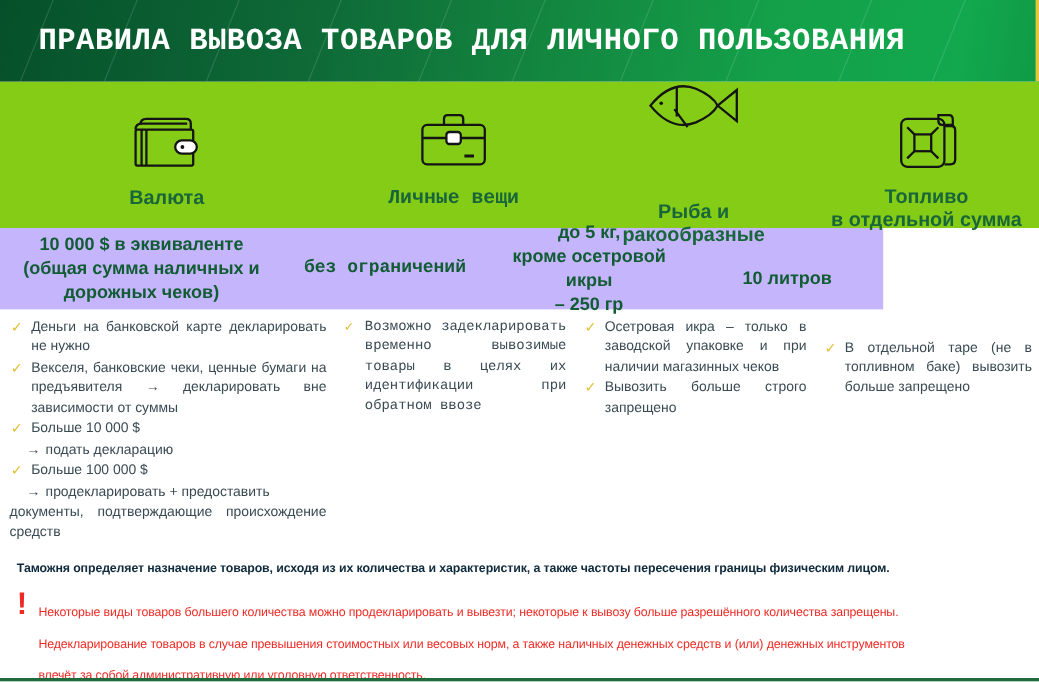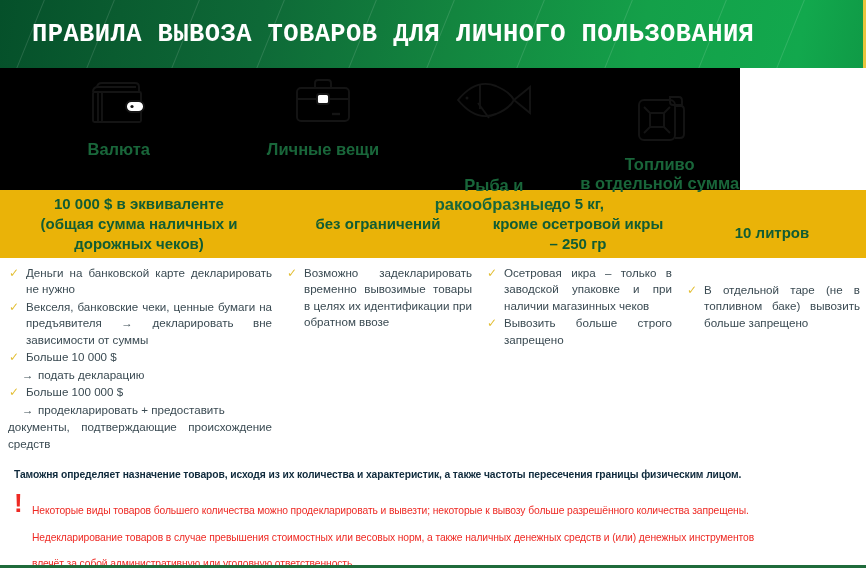--- a/index.html
+++ b/index.html
@@ -63,29 +63,30 @@
     font-weight: bold;
     letter-spacing: 0.4px;
     white-space: nowrap;
     font-family: Liberation Mono, monospace;
     transform-origin: left center;
   }
 
   
   .icons-row {
     display: flex;
-    width: 740px;
+    width: 866px;
     height: 122px;
-    background: #000000;
+    background: #84cc16;
+    align-items: center;
   }
   .col {
     box-sizing: border-box;
   }
   .c1 { width: 278px; }
-  .c2 { width: 200px; }
+  .c2 { width: 200px; font-family: Liberation Mono, monospace; }
   .c3 { width: 200px; gap: 44px; }
   .c4 { width: 188px; margin-top: 17px; }
 
   .icon-cell {
     display: flex;
     flex-direction: column;
     align-items: center;
     justify-content: flex-start;
     padding-top: 8px;
   }
@@ -100,23 +101,23 @@
     color: #19663a;
     font-weight: bold;
     font-size: 16.5px;
     text-align: center;
     line-height: 1.15;
   }
 
   
   .values-band {
     display: flex;
-    width: 866px;
+    width: 736px;
     height: 68px;
-    background: #eab308;
+    background: #c4b5fd;
   }
   .value-cell {
     display: flex;
     align-items: center;
     justify-content: center;
     text-align: center;
     color: #115c33;
     font-weight: bold;
     font-size: 15px;
     line-height: 1.32;

